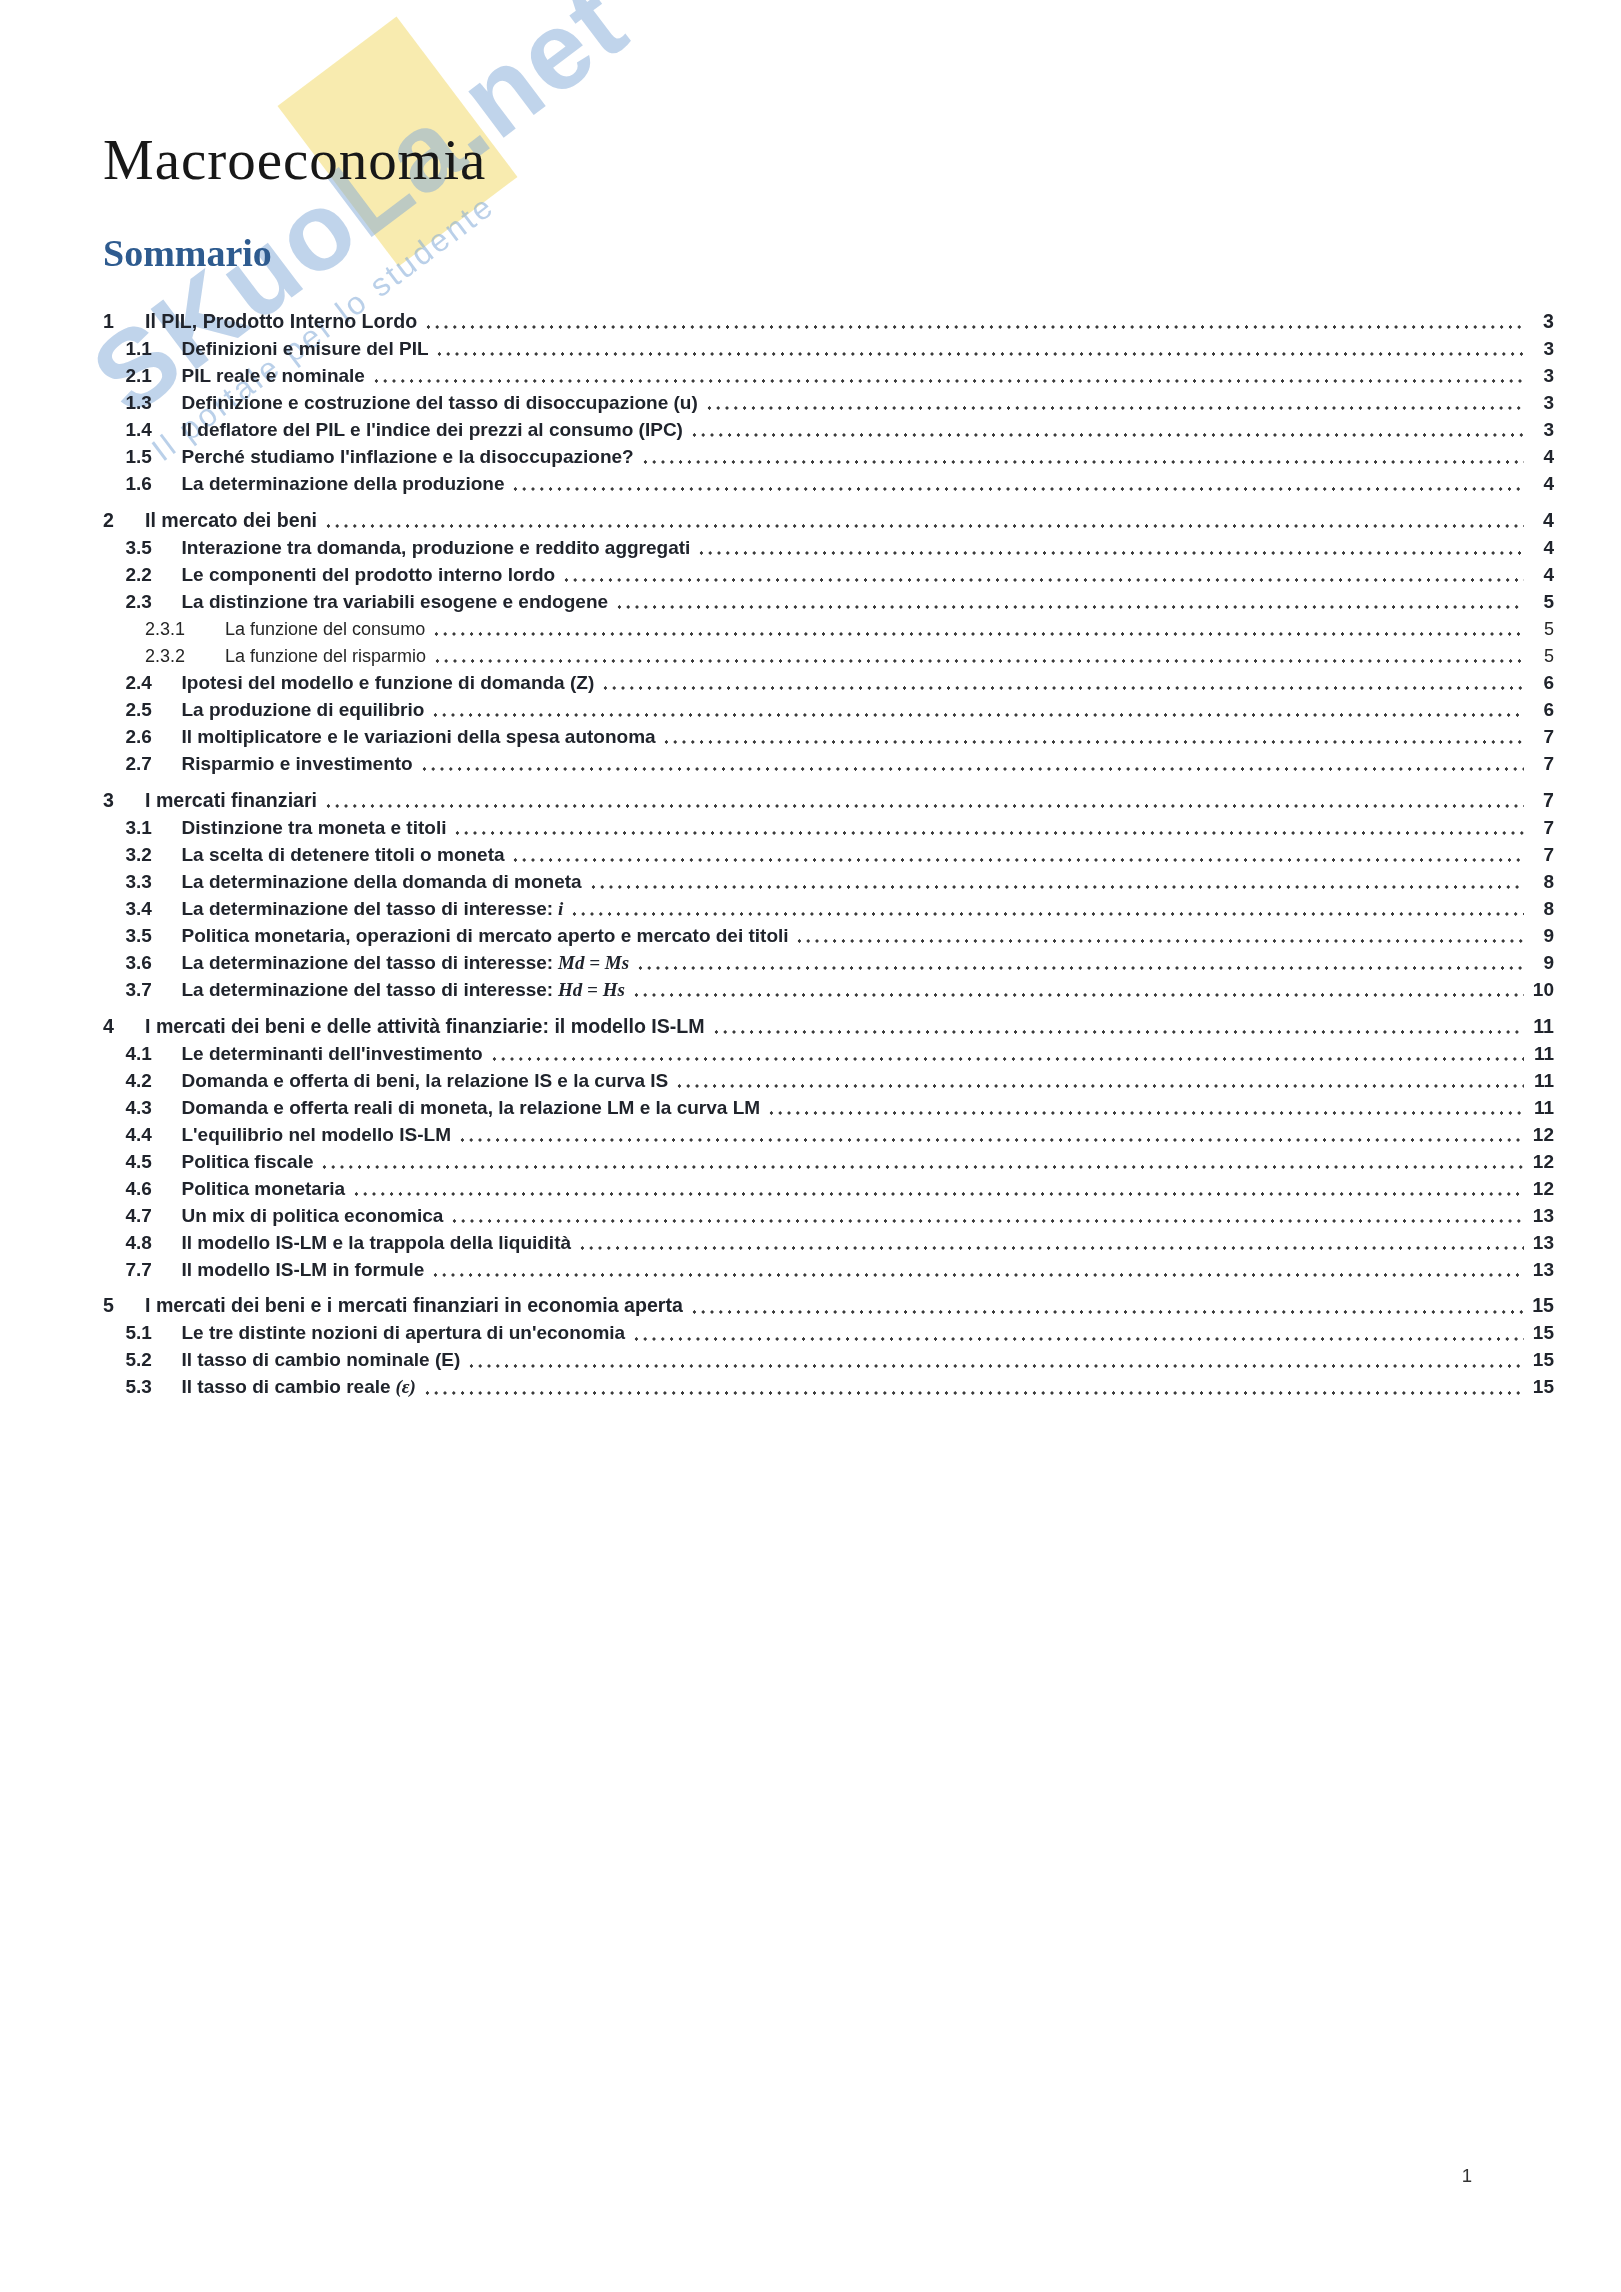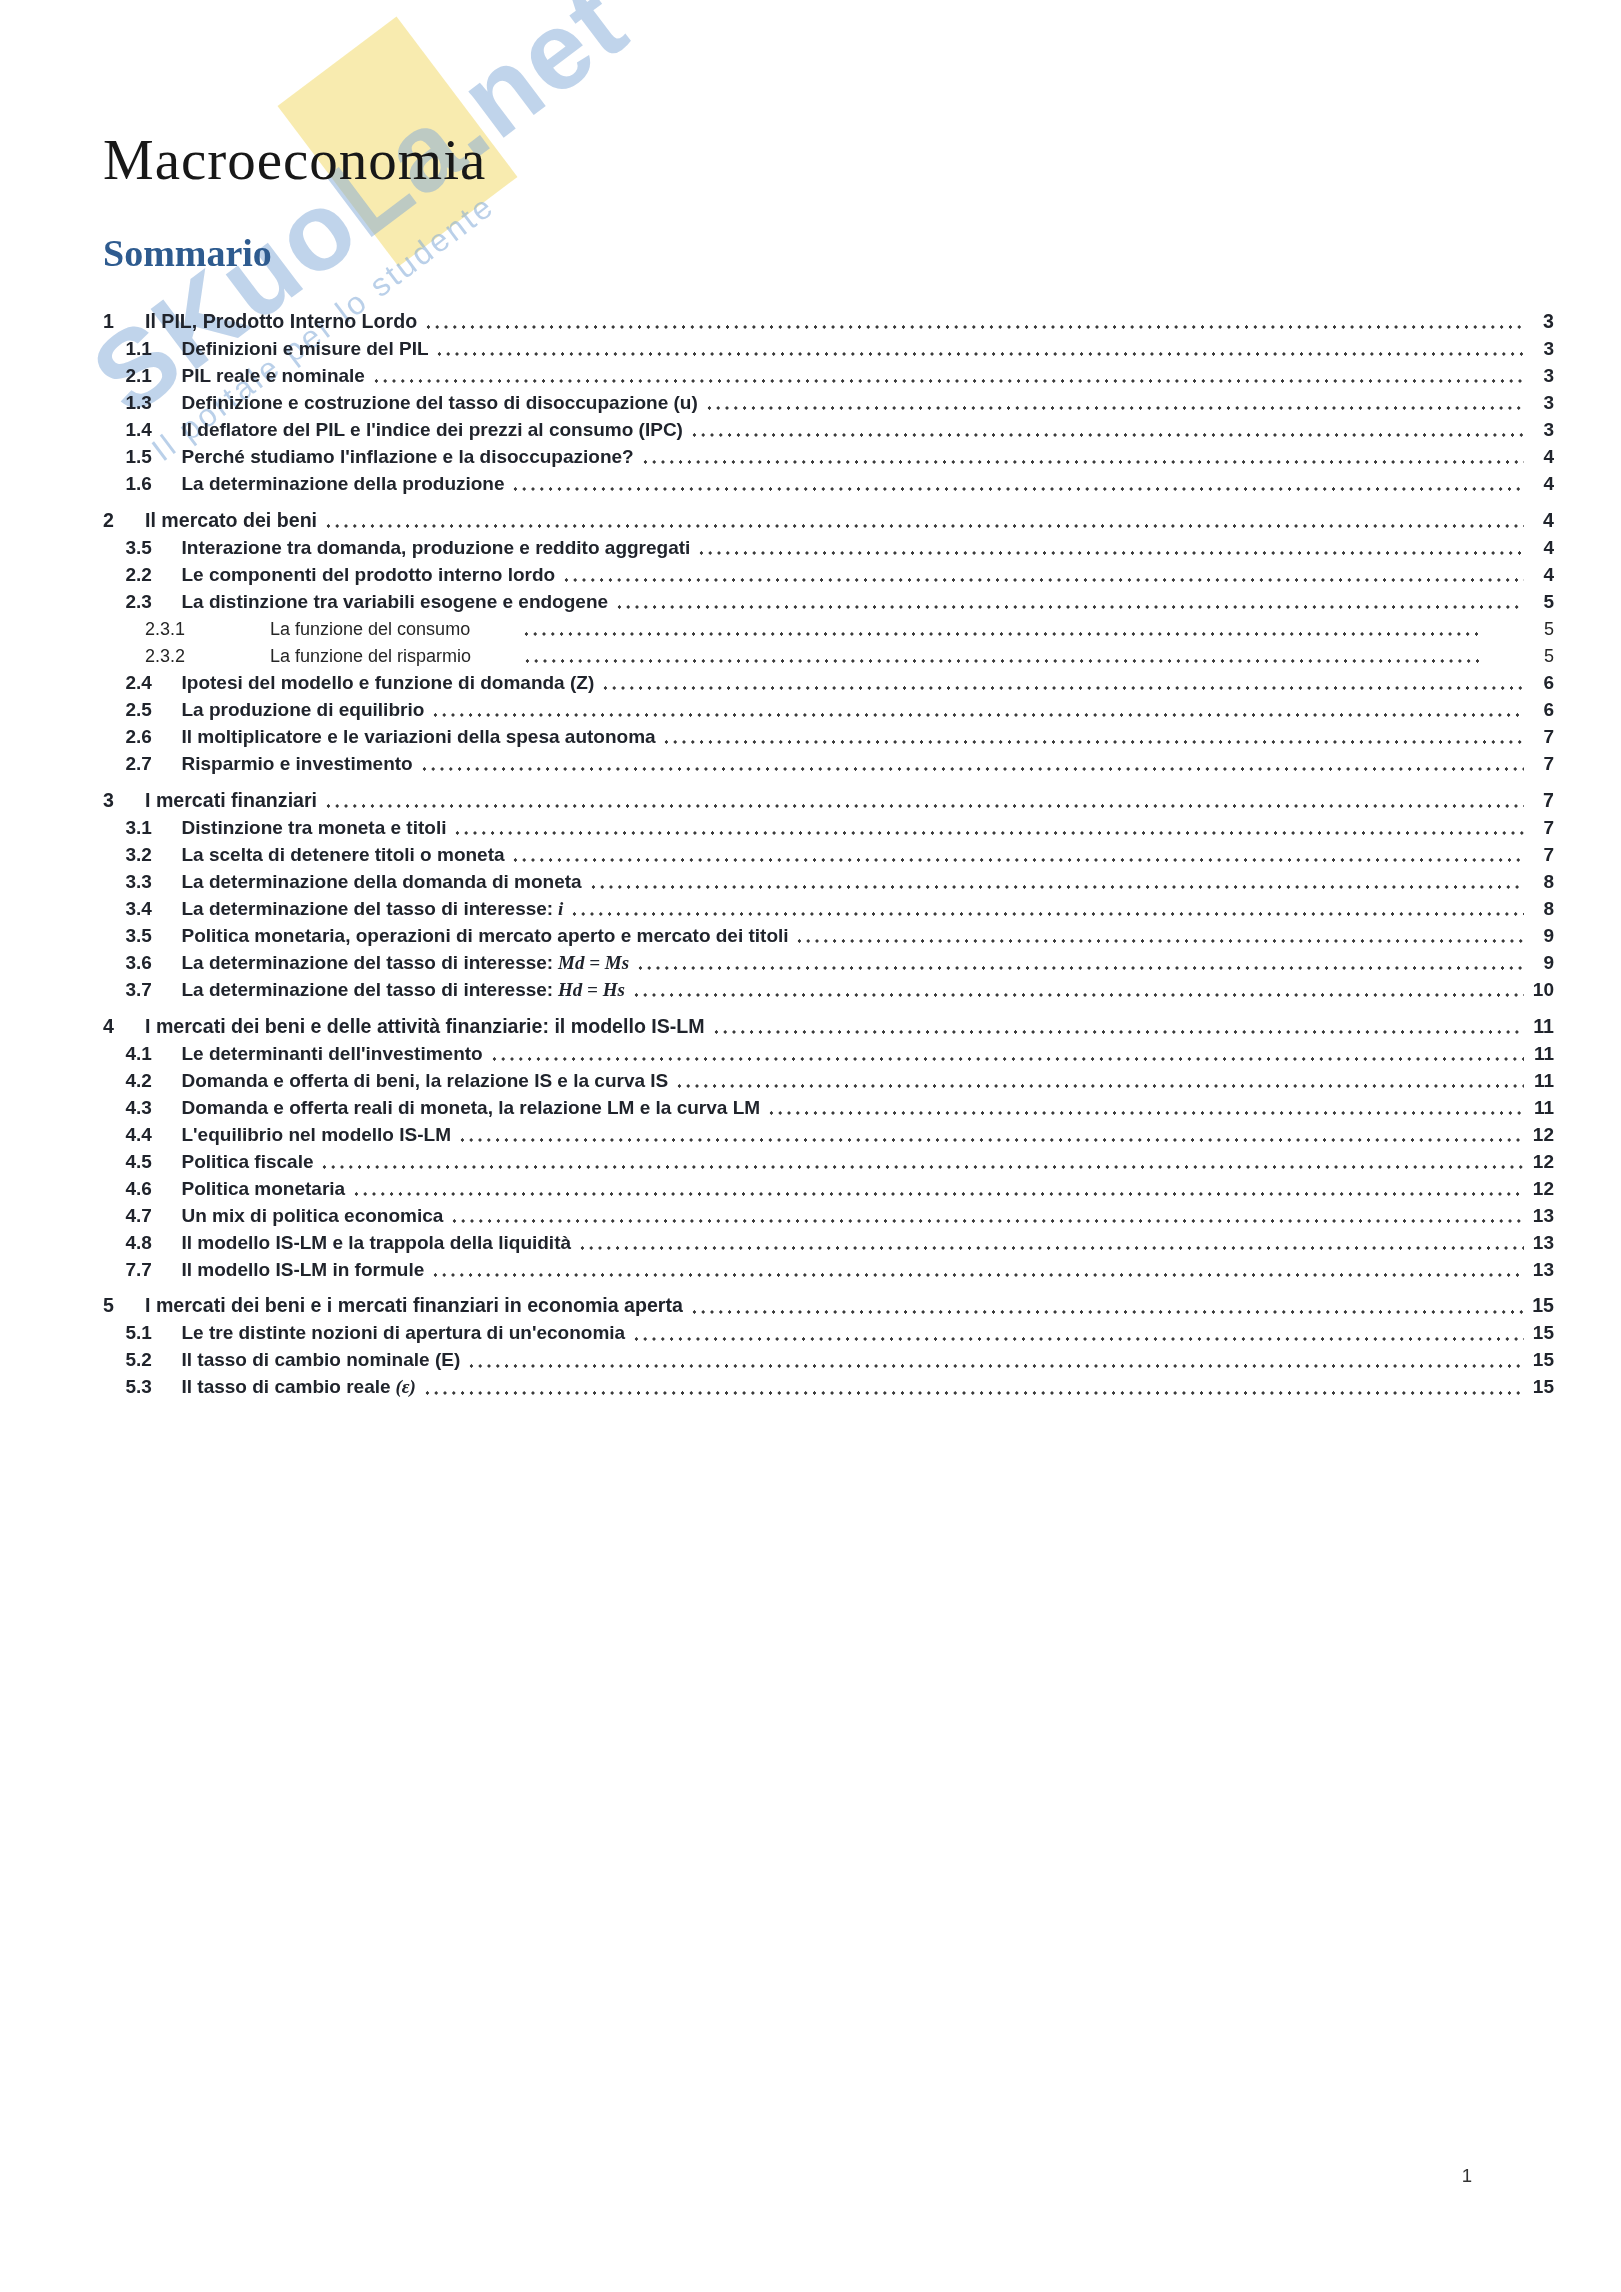--- a/index.html
+++ b/index.html
@@ -98,21 +98,20 @@
   .toc-row.lvl2 {
     padding-left: 22.5px;
     font-weight: 700;
     justify-content: flex-end;
   }
   .toc-row.lvl3 {
     padding-left: 42px;
     font-weight: 400;
     font-size: 18px;
     color: #262626;
-    gap: 45px;
   }
   .toc-num { display: inline-block; flex: 0 0 auto; }
   .lvl1 .toc-num { width: 42px; }
   .lvl2 .toc-num { width: 56px; }
   .lvl3 .toc-num { width: 80px; }
   .toc-title { flex: 0 0 auto; }
   .toc-math {
     flex: 0 0 auto;
     font-family: "Liberation Serif", "DejaVu Serif", serif;
     font-style: italic;

